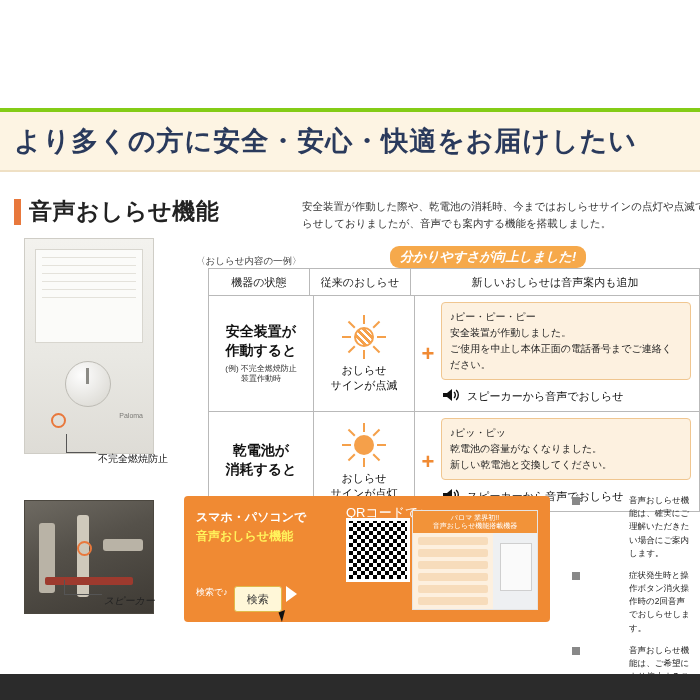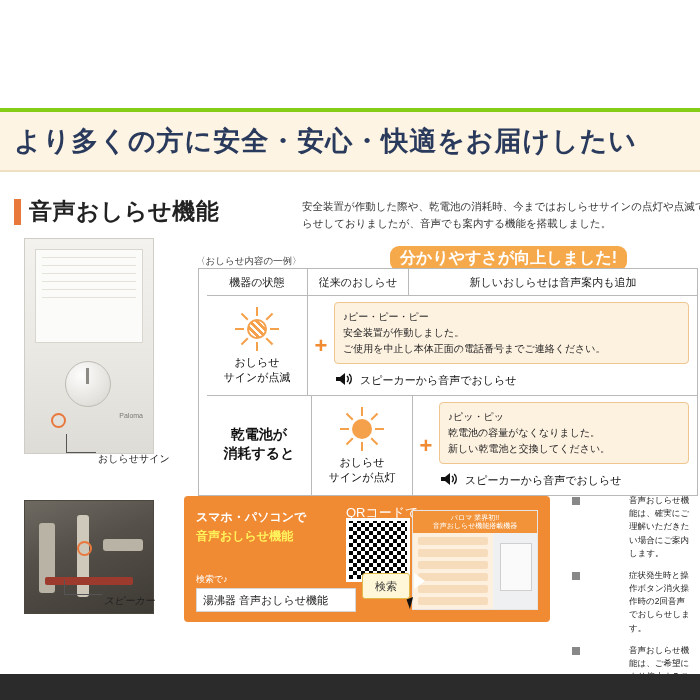--- a/index.html
+++ b/index.html
@@ -81,22 +81,22 @@
   .callout .line{position:absolute;background:#555;}
   #cal-sign{left:98px;top:452px;}
   #cal-sign .lead-v{left:-32px;top:-18px;width:1px;height:18px;}
   #cal-sign .lead-h{left:-32px;top:0px;width:30px;height:1px;}
   #cal-spk{left:104px;top:594px;font-style:italic;}
   #cal-spk .lead-v{left:-40px;top:-14px;width:1px;height:14px;}
   #cal-spk .lead-h{left:-40px;top:0px;width:38px;height:1px;}
 
   
   .tbl{
-    position:absolute;left:198px;top:268px;width:490px;
-    border:1px solid #b9b9b9;background:#fff;padding-left:8px;
+    position:absolute;left:208px;top:268px;width:490px;
+    border:1px solid #b9b9b9;background:#fff;
   }
   .tbl-head{display:flex;height:26px;align-items:stretch;border-bottom:1px solid #b9b9b9;}
   .th{
     font-size:11px;color:#222;display:flex;align-items:center;justify-content:center;
     background:#fff;
   }
   .th.c1{width:100px;border-right:1px solid #b9b9b9;}
   .th.c2{width:100px;border-right:1px solid #b9b9b9;}
   .th.c3{flex:1;}
   .trow{display:flex;border-bottom:1px solid #b9b9b9;min-height:86px;}
@@ -135,22 +135,22 @@
     background:repeating-linear-gradient(45deg,#f5a04a,#f5a04a 3px,#fff 3px,#fff 5px);
     border:2px solid #f5a04a;box-sizing:border-box;
   }
 
   
   .bub-left{
     position:absolute;left:196px;top:248px;font-size:9.5px;color:#444;margin-top:7px;
   }
   .bub-right{
     position:absolute;left:390px;top:246px;
-    background:#f6a94b;color:#fff;font-size:16px;font-weight:bold;
-    padding:2px 10px;border-radius:9px;
+    background:#f6a94b;color:#fff;font-size:13px;font-weight:bold;
+    padding:2px 10px;border-radius:9px;font-style:italic;
   }
   .bub-right:after{
     content:"";position:absolute;left:26px;bottom:-5px;width:0;height:0;
     border-left:5px solid transparent;border-right:5px solid transparent;border-top:6px solid #f6a94b;
   }
 
   
   .promo{
     position:absolute;left:184px;top:496px;width:366px;height:126px;
     background:#f08a33;border-radius:4px;
@@ -241,21 +241,21 @@
       <div class="ln"></div>
         <div class="ln"></div>
         <div class="ln"></div>
     </div>
     <div class="dial"></div>
     <div class="brand">Paloma</div>
     <div class="marker"></div>
   </div>
   <div class="callout" id="cal-sign">
     <span class="line lead-v"></span><span class="line lead-h"></span>
-    <span>おしらせサイン</span>
+    <span>不完全燃焼防止</span>
   </div>
 
   <div class="photo-bot">
     <div class="pipe p1"></div>
       <div class="pipe p2"></div>
       <div class="pipe p3"></div>
     <div class="red"></div>
     <div class="marker"></div>
   </div>
   <div class="callout" id="cal-spk">
@@ -267,20 +267,26 @@
   <div class="bub-right">分かりやすさが向上しました!</div>
 
   <div class="tbl">
     <div class="tbl-head">
       <div class="th c1">機器の状態</div>
       <div class="th c2">従来のおしらせ</div>
       <div class="th c3">新しいおしらせは音声案内も追加</div>
     </div>
 
     <div class="trow">
+      <div class="cell1">
+        <div class="big" style="white-space:pre-line">安全装置が
+作動すると</div>
+        <div class="small" style="white-space:pre-line">(例) 不完全燃焼防止
+装置作動時</div>
+      </div>
       <div class="cell2">
         <div class="burst dashed">
           <div class="core"></div>
           <div class="ray" style="transform:rotate(0deg)"></div>
           <div class="ray" style="transform:rotate(45deg)"></div>
           <div class="ray" style="transform:rotate(90deg)"></div>
           <div class="ray" style="transform:rotate(135deg)"></div>
           <div class="ray" style="transform:rotate(180deg)"></div>
           <div class="ray" style="transform:rotate(225deg)"></div>
           <div class="ray" style="transform:rotate(270deg)"></div>
@@ -376,21 +382,20 @@
         </div>
         <div class="lf-right">
           <div class="box"></div>
         </div>
       </div>
     </div>
 
     <div class="search-row">
       <div>
         <div class="search-lbl">検索で♪</div>
-        <div class="search-box">湯沸器 音声おしらせ機能</div>
       </div>
       <div class="search-btn">
         <span>検索</span>
         <span class="cursor"></span>
       </div>
       <div class="arrow-r"></div>
     </div>
   </div>
 
   <div class="notes">

